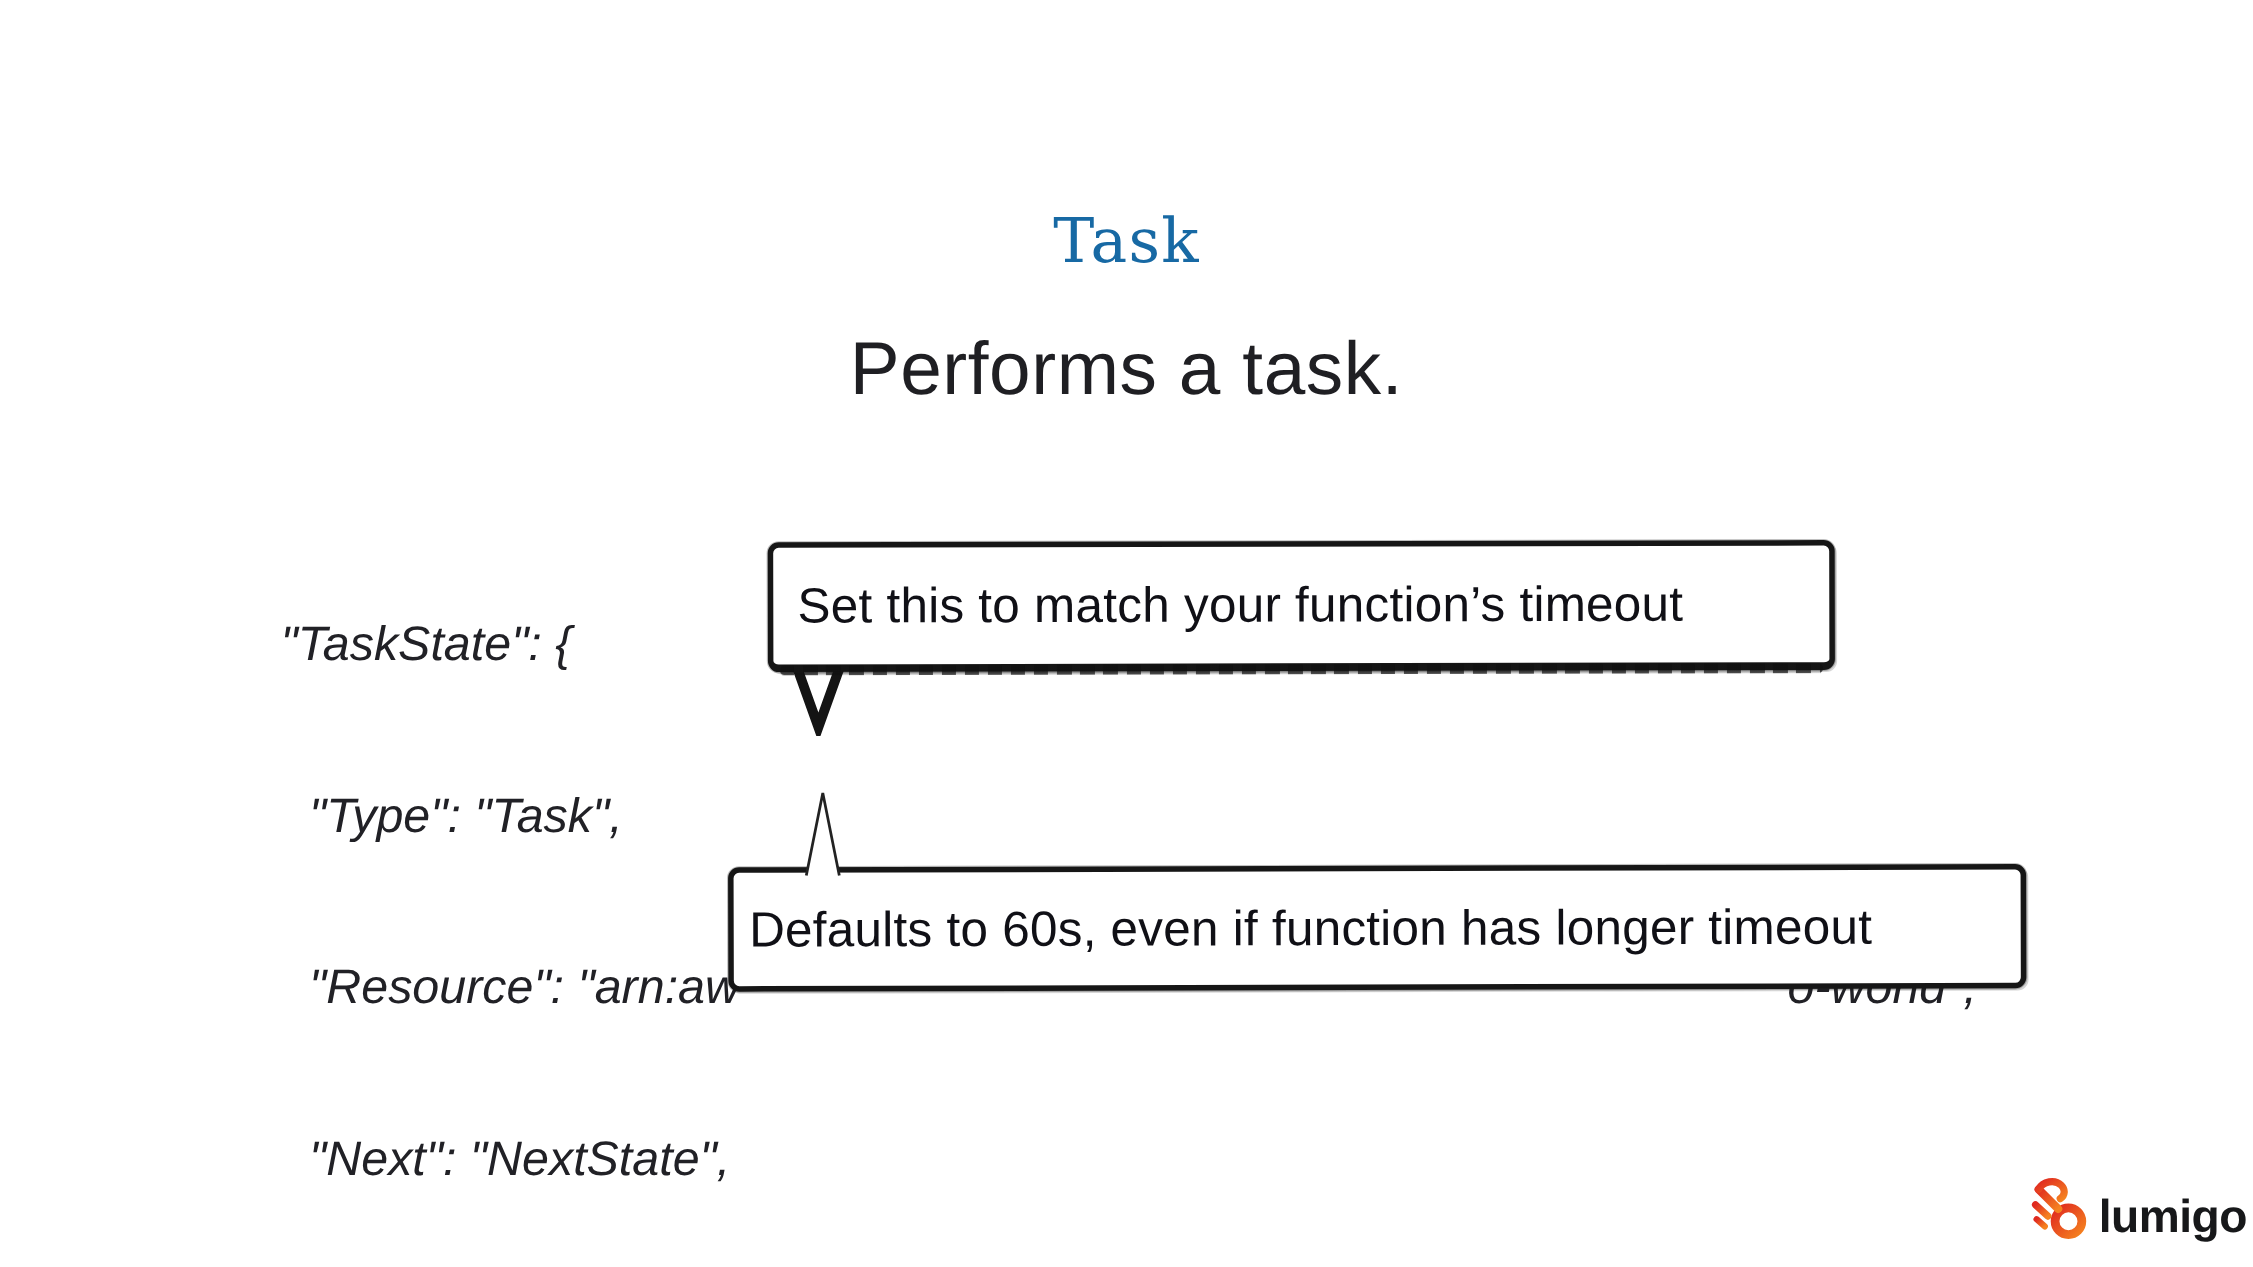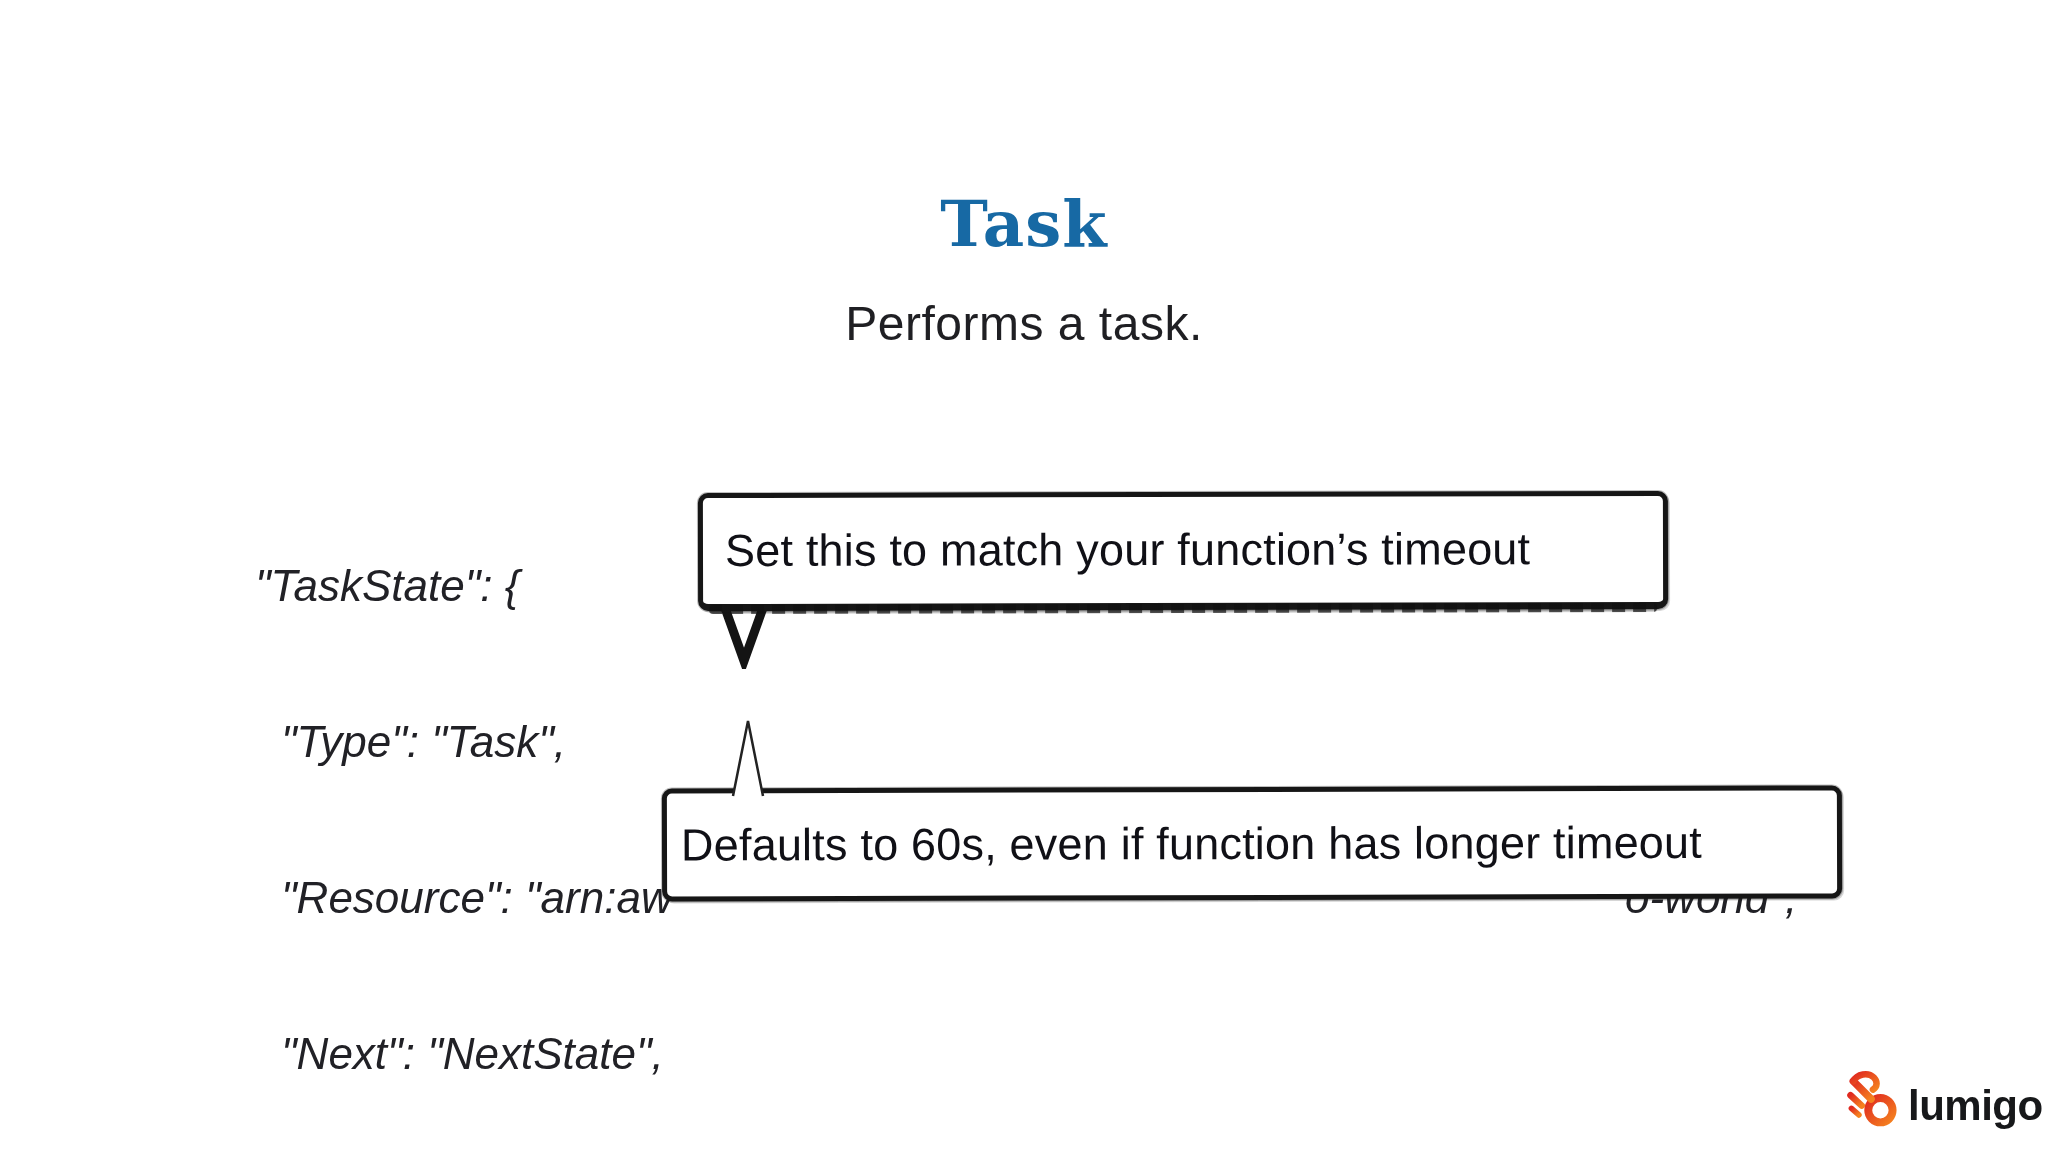--- a/index.html
+++ b/index.html
@@ -6,26 +6,26 @@
   body{
     width:2048px;height:1152px;position:relative;overflow:hidden;
     background:#ffffff;font-family:"Liberation Sans",sans-serif;
   }
   .slide{position:absolute;inset:0;}
 
   
   .title{
     position:absolute;left:0;right:0;top:192px;margin:0;
     text-align:center;font-family:"DejaVu Serif",serif;
-    font-weight:bold;font-size:64px;line-height:1;
+    font-weight:normal;font-size:56px;line-height:1;
     color:#1769a4;letter-spacing:1px;
   }
   .subtitle{
     position:absolute;left:0;right:0;top:296px;margin:0;
-    text-align:center;font-size:48px;font-weight:300;line-height:1.15;
+    text-align:center;font-size:68px;font-weight:300;line-height:1.15;
     color:#1f1f23;letter-spacing:0.5px;
   }
 
   
   .code{
     position:absolute;left:255px;top:456px;z-index:1;
     font-size:44px;line-height:52px;font-style:italic;color:#212126;
     white-space:pre;letter-spacing:0;
   }
   .code .ln{position:relative;height:52px;}

